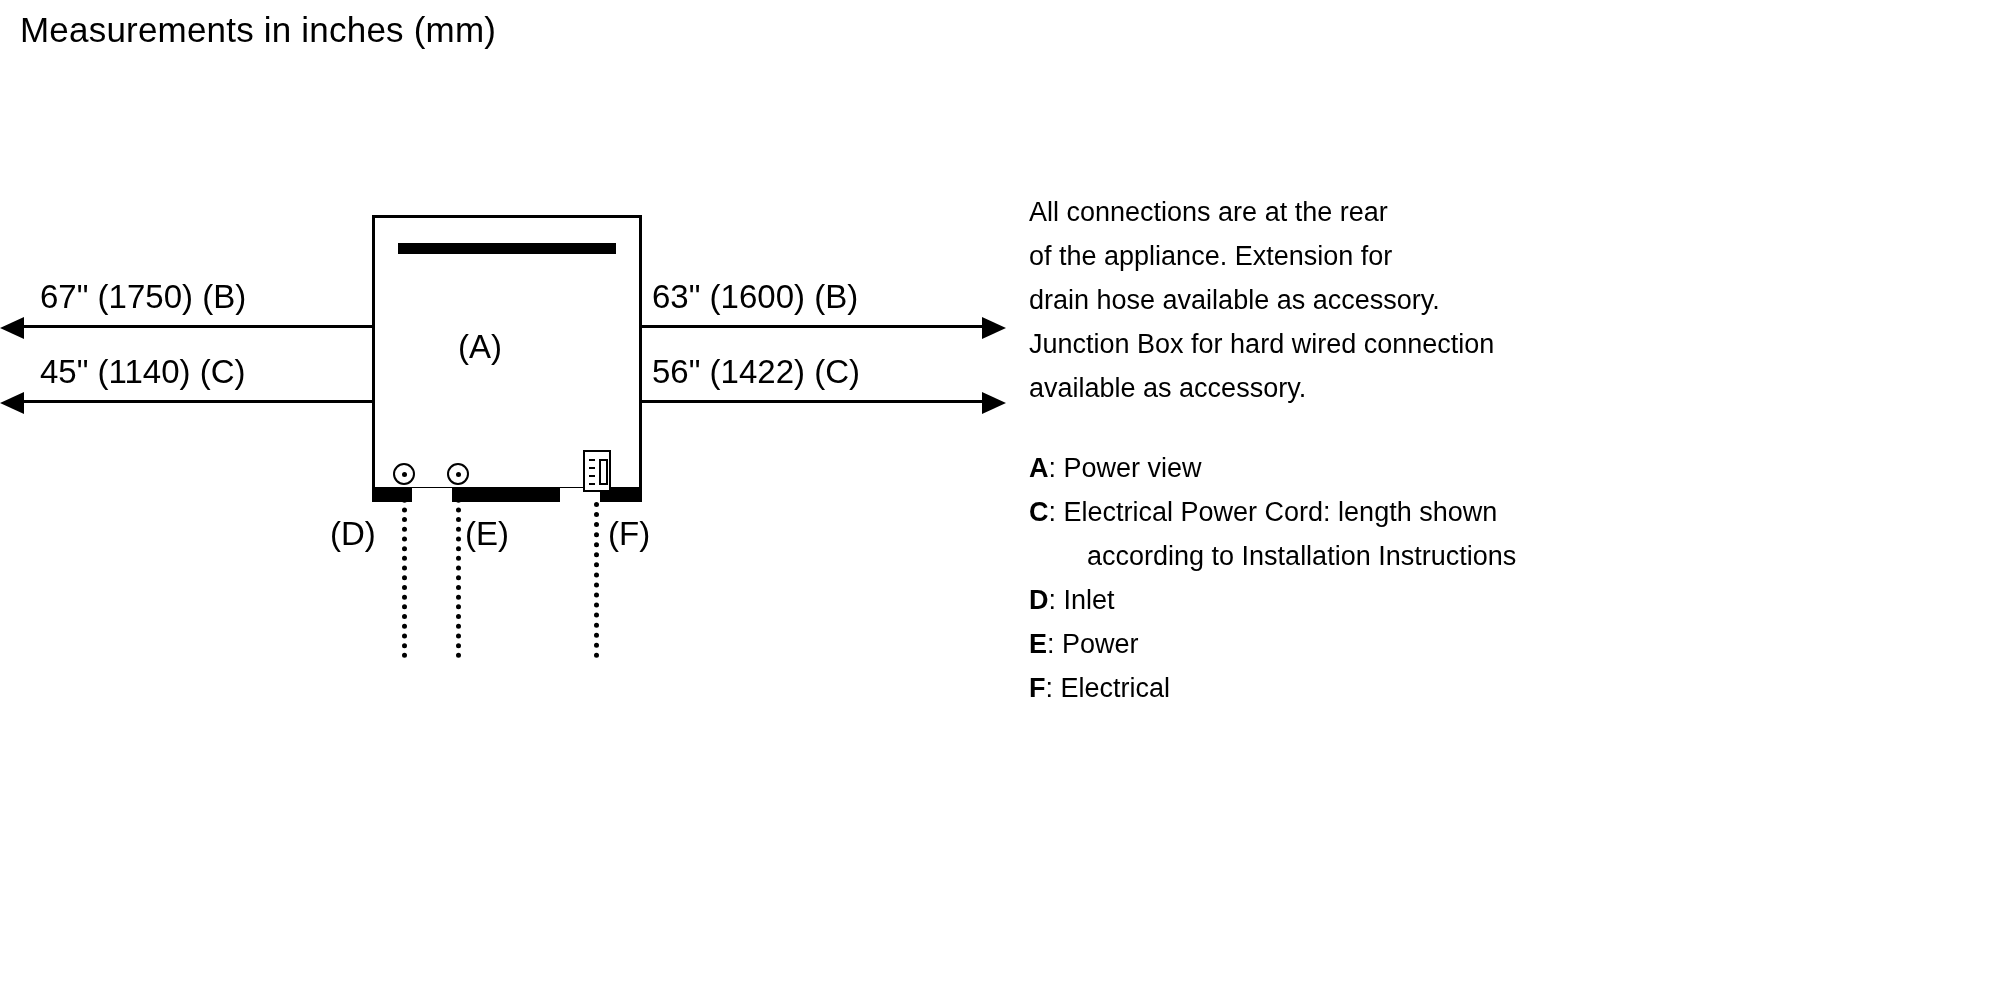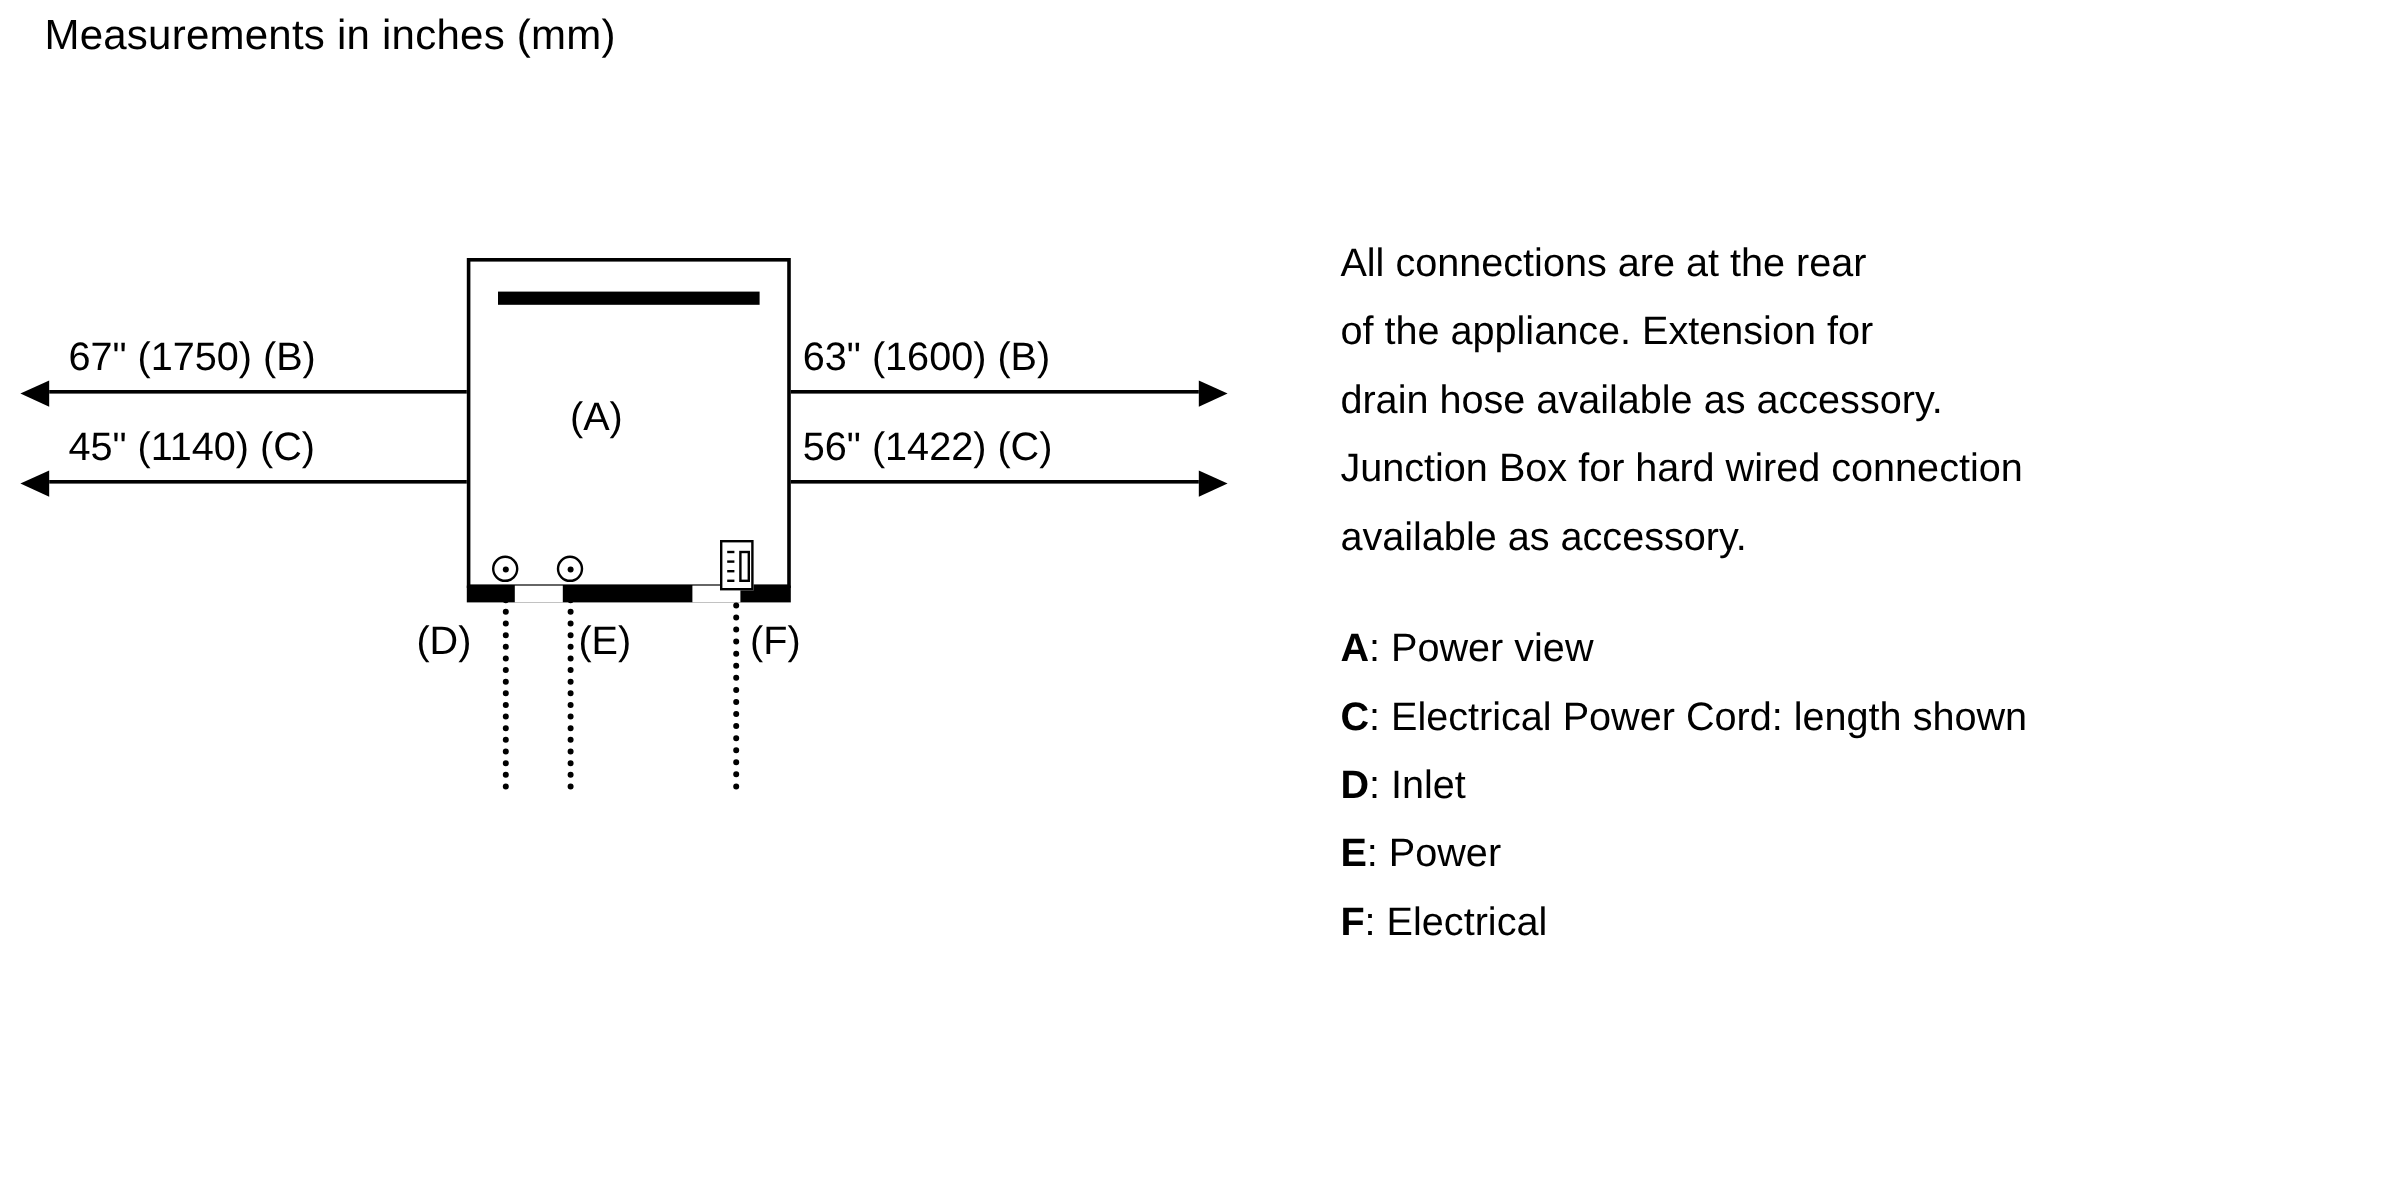--- a/index.html
+++ b/index.html
@@ -12,21 +12,20 @@
     height: 1000px;
     position: relative;
     font-family: "Liberation Sans", sans-serif;
     color: #000000;
     overflow: hidden;
   }
 
   #page-root {
     position: absolute;
     inset: 0;
-    margin-left: 17px;
   }
 
   .title {
     position: absolute;
     left: 20px;
     top: 10px;
     font-size: 35px;
     letter-spacing: 0.2px;
     white-space: nowrap;
   }
@@ -193,25 +192,25 @@
   .rowC-right-ah   { left: 982px; top: 282px; }
 
   .dimB-left  { left: 40px;  top: 168px; }
   .dimB-right { left: 652px; top: 168px; }
   .dimC-left  { left: 40px;  top: 243px; }
   .dimC-right { left: 652px; top: 243px; }
 
   
   #notes {
     position: absolute;
-    left: 1100px;
+    left: 1029px;
     top: 190px;
     width: 900px;
-    font-size: 33px;
-    line-height: 57px;
+    font-size: 27px;
+    line-height: 44px;
   }
   #notes .para {
     margin: 0 0 36px 0;
     white-space: pre-line;
   }
   .legend-item {
     display: block;
     white-space: pre-line;
   }
   .legend-key {
@@ -278,21 +277,21 @@
     <p class="para">All connections are at the rear
 of the appliance. Extension for
 drain hose available as accessory.
 Junction Box for hard wired connection
 available as accessory.</p>
 
     <div>
       <span class="legend-item"><span class="legend-key">A</span><span>: </span><span>Power view</span></span>
 
 
-      <span class="legend-item"><span class="legend-key">C</span><span>: </span><span>Electrical Power Cord: length shown</span></span>
+      <span class="legend-item"><span class="legend-key">C</span><span>: </span><span>Electrical Power Cord: length shown</span><span class="legend-indent">according to Installation Instructions</span></span>
 
       <span class="legend-item"><span class="legend-key">D</span><span>: </span><span>Inlet</span></span>
 
       <span class="legend-item"><span class="legend-key">E</span><span>: </span><span>Power</span></span>
 
       <span class="legend-item"><span class="legend-key">F</span><span>: </span><span>Electrical</span></span>
     </div>
   </div>
 
 </div>

